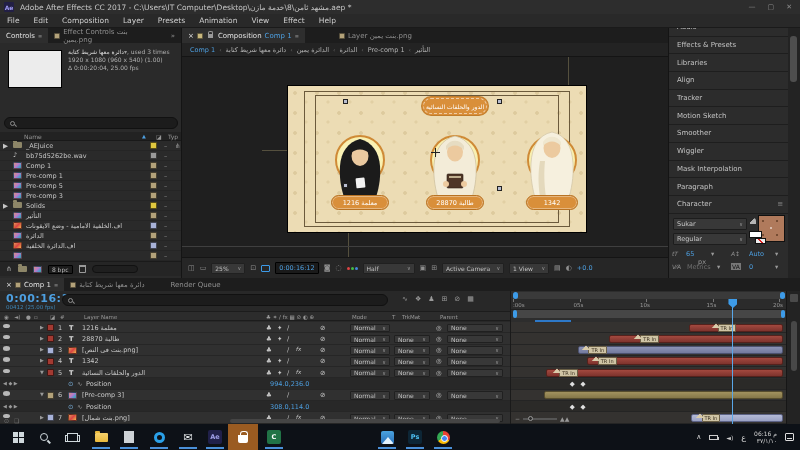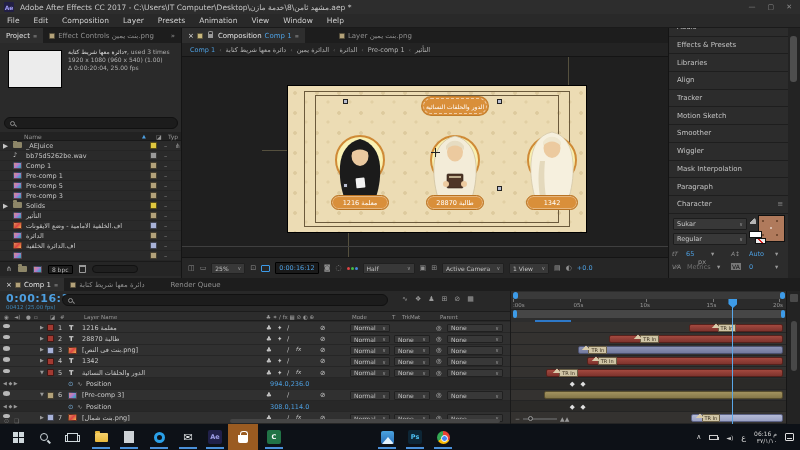--- a/index.html
+++ b/index.html
@@ -234,28 +234,28 @@
   </div>
 
   <div id="menubar" class="abs">
       <span class="menu-item">File</span>
       <span class="menu-item">Edit</span>
       <span class="menu-item">Composition</span>
       <span class="menu-item">Layer</span>
       <span class="menu-item">Presets</span>
       <span class="menu-item">Animation</span>
       <span class="menu-item">View</span>
-      <span class="menu-item">Window</span>
+      <span class="menu-item">Effect</span>
       <span class="menu-item">Help</span>
     </div>
 
   <div id="project" class="abs">
     <div id="proj-tabs" class="tabstrip">
       <div class="tab active">
-        <span>Project</span>
+        <span>Controls</span>
           <span class="vee">≡</span>
       </div>
       <div class="tab">
         <span class="sq"></span>
         <span>Effect Controls بنت يمين.png</span>
       </div>
       <div class="tab" style="margin-left:auto">
         <span>»</span>
       </div>
     </div>

